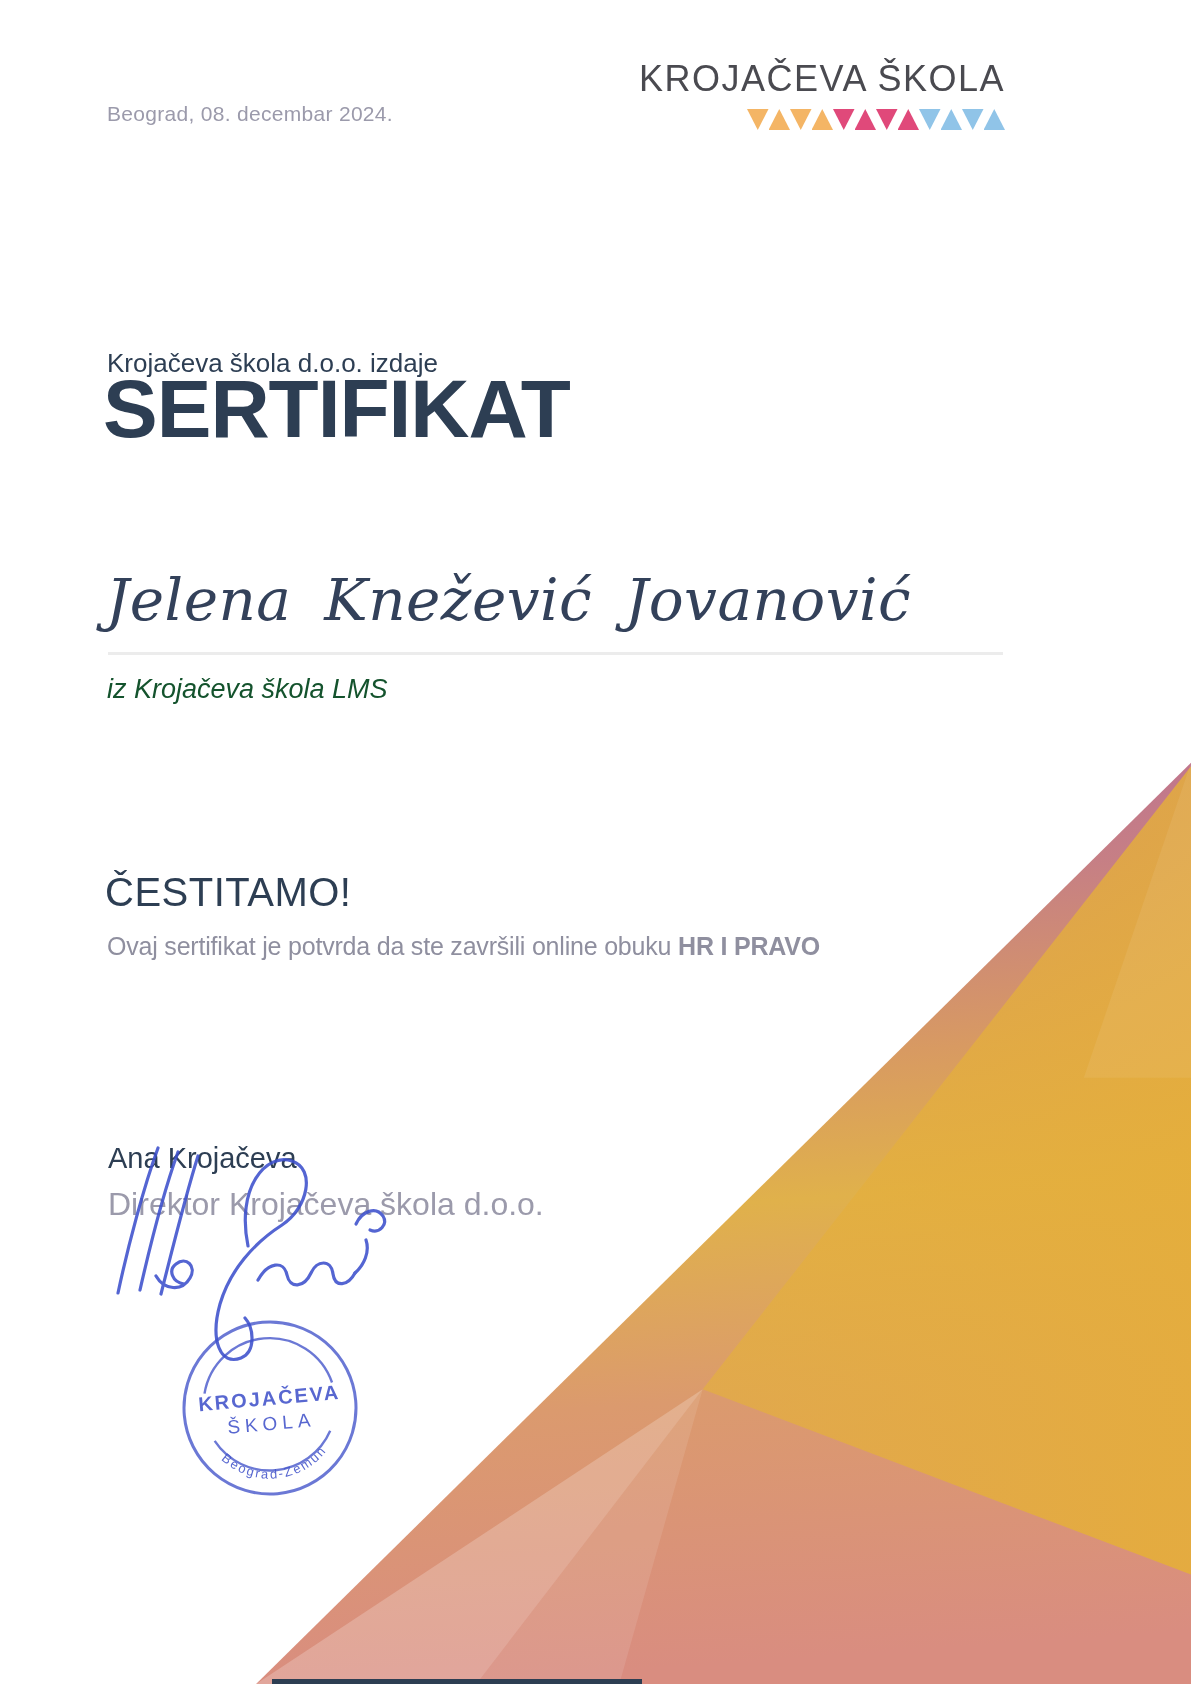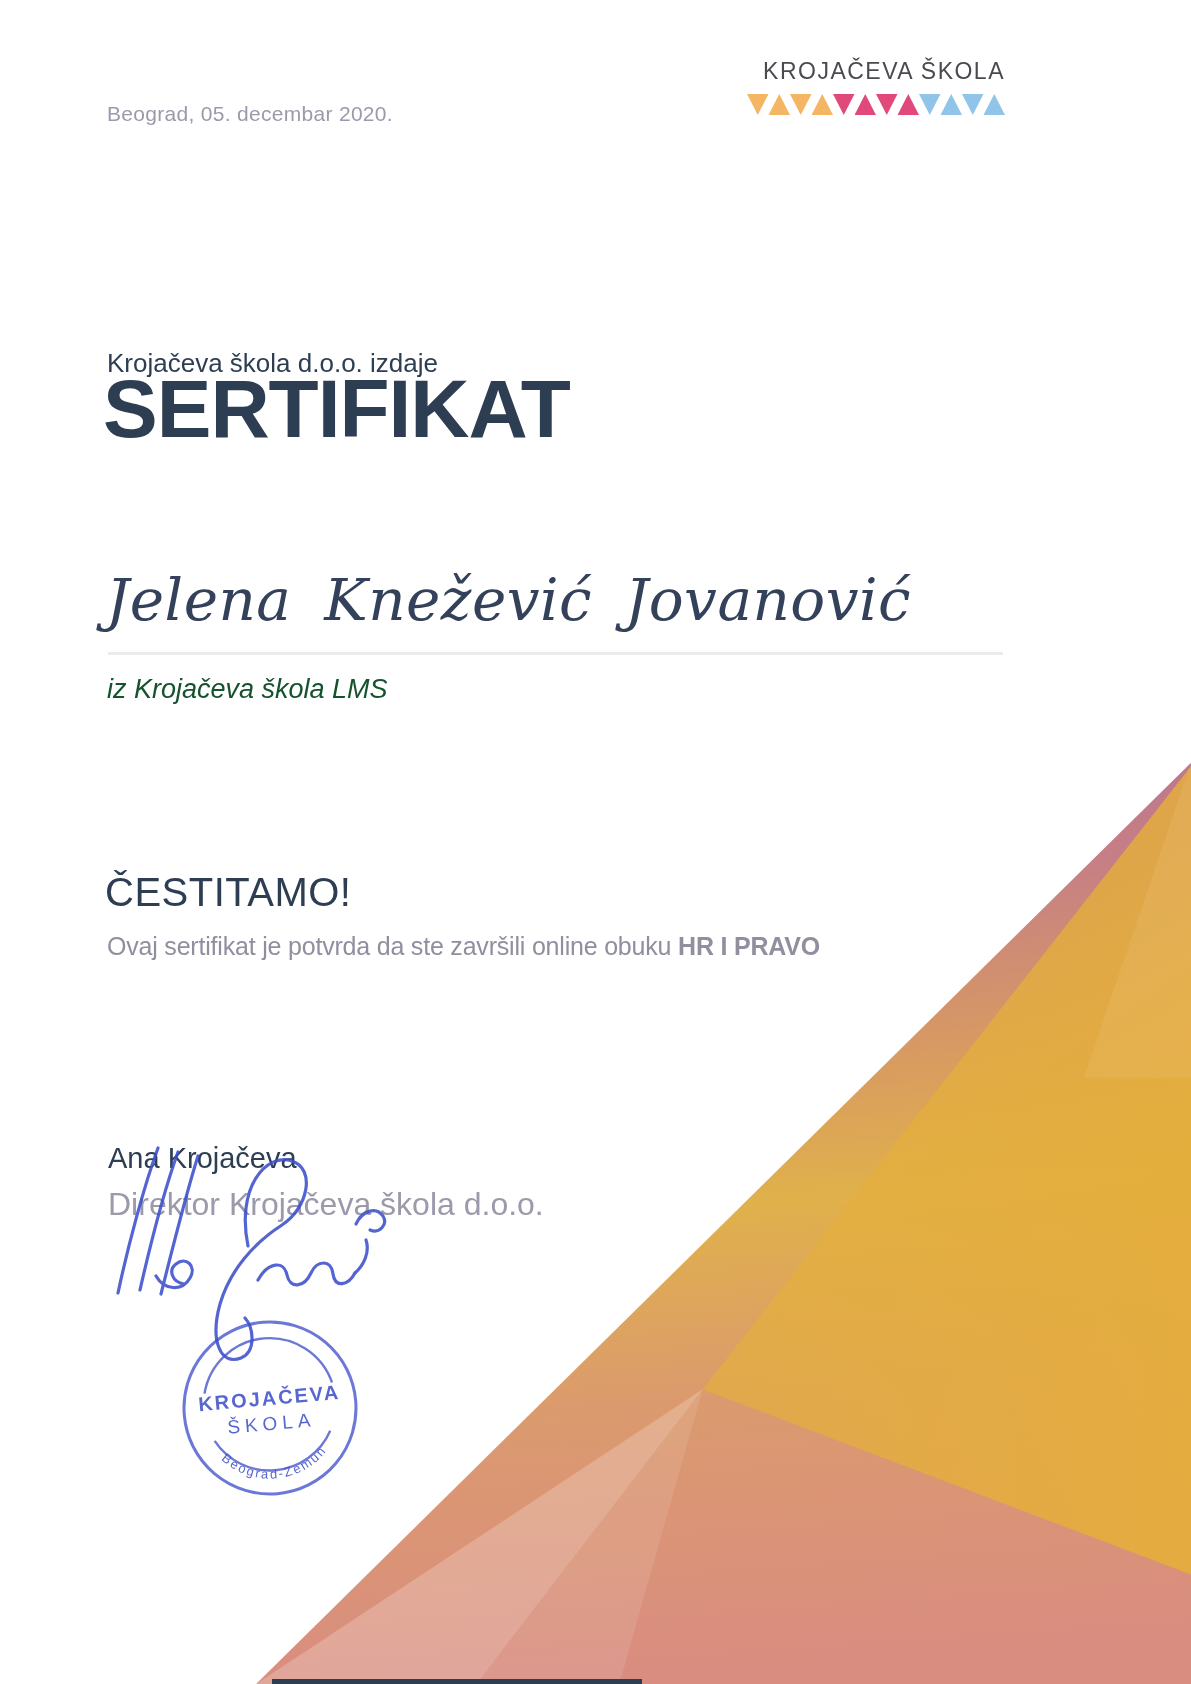--- a/index.html
+++ b/index.html
@@ -28,21 +28,21 @@
       rgba(226,176,68,0) 8%, rgba(226,176,68,0.55) 45%, rgba(229,174,58,0.9) 95%);
   }
   .deco-facet1{clip-path:polygon(21.5% 100%, 59% 82.5%, 40% 100%); background:rgba(255,255,255,0.22);}
   .deco-facet2{clip-path:polygon(40% 100%, 59% 82.5%, 52% 100%); background:rgba(255,255,255,0.10);}
   .deco-facet3{clip-path:polygon(100% 45.3%, 91% 64%, 100% 64%); background:rgba(255,255,255,0.07);}
   .bottom-bar{position:absolute; left:272px; bottom:0; width:370px; height:5px; background:var(--bar-navy);}
 
   
   .date{position:absolute; left:107px; top:102px; font-size:21px; color:var(--gray); letter-spacing:0.3px;}
   .logo{position:absolute; top:58px; right:186px; text-align:right;}
-  .logo-text{font-size:23px; color:var(--logo-gray); letter-spacing:1.5px; font-weight:400;}
+  .logo-text{font-size:36px; color:var(--logo-gray); letter-spacing:1.5px; font-weight:400;}
   .logo-strip{display:flex; justify-content:flex-end; gap:0px; margin-top:9px;}
   .tri{width:21.5px; height:21px; display:inline-block;}
   .tri:nth-child(odd){clip-path:polygon(0 0, 100% 0, 50% 100%);}
   .tri:nth-child(even){clip-path:polygon(50% 0, 100% 100%, 0 100%);}
 
   
   .issuer{position:absolute; left:107px; top:348px; font-size:26px; color:var(--navy);}
   .title{position:absolute; left:103px; top:362px; margin:0; font-size:82px; font-weight:800;
          letter-spacing:-1px; color:var(--navy);}
 
@@ -72,21 +72,21 @@
 
 <div class="page">
 
   <div class="deco deco-main"></div>
   <div class="deco deco-gold"></div>
   <div class="deco deco-facet1"></div>
   <div class="deco deco-facet2"></div>
   <div class="deco deco-facet3"></div>
   <div class="bottom-bar"></div>
 
-  <div class="date">Beograd, 05. decembar 2020.</div>
+  <div class="date">Beograd, 08. decembar 2024.</div>
 
   <div class="logo">
     <div class="logo-text">KROJAČEVA ŠKOLA</div>
     <div class="logo-strip">
       <span class="tri" style="background: rgb(244, 181, 101);"></span>
       <span class="tri" style="background: rgb(244, 181, 101);"></span>
       <span class="tri" style="background: rgb(244, 181, 101);"></span>
       <span class="tri" style="background: rgb(244, 181, 101);"></span>
       <span class="tri" style="background: rgb(224, 73, 122);"></span>
       <span class="tri" style="background: rgb(224, 73, 122);"></span>

